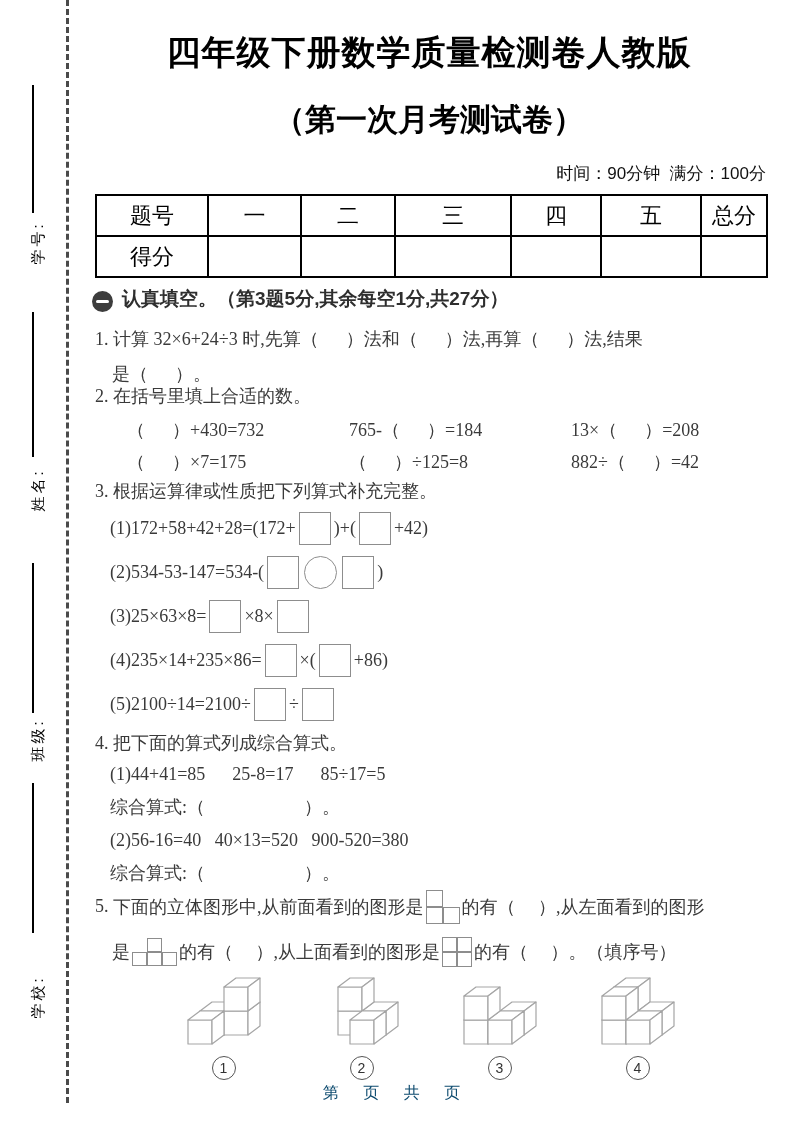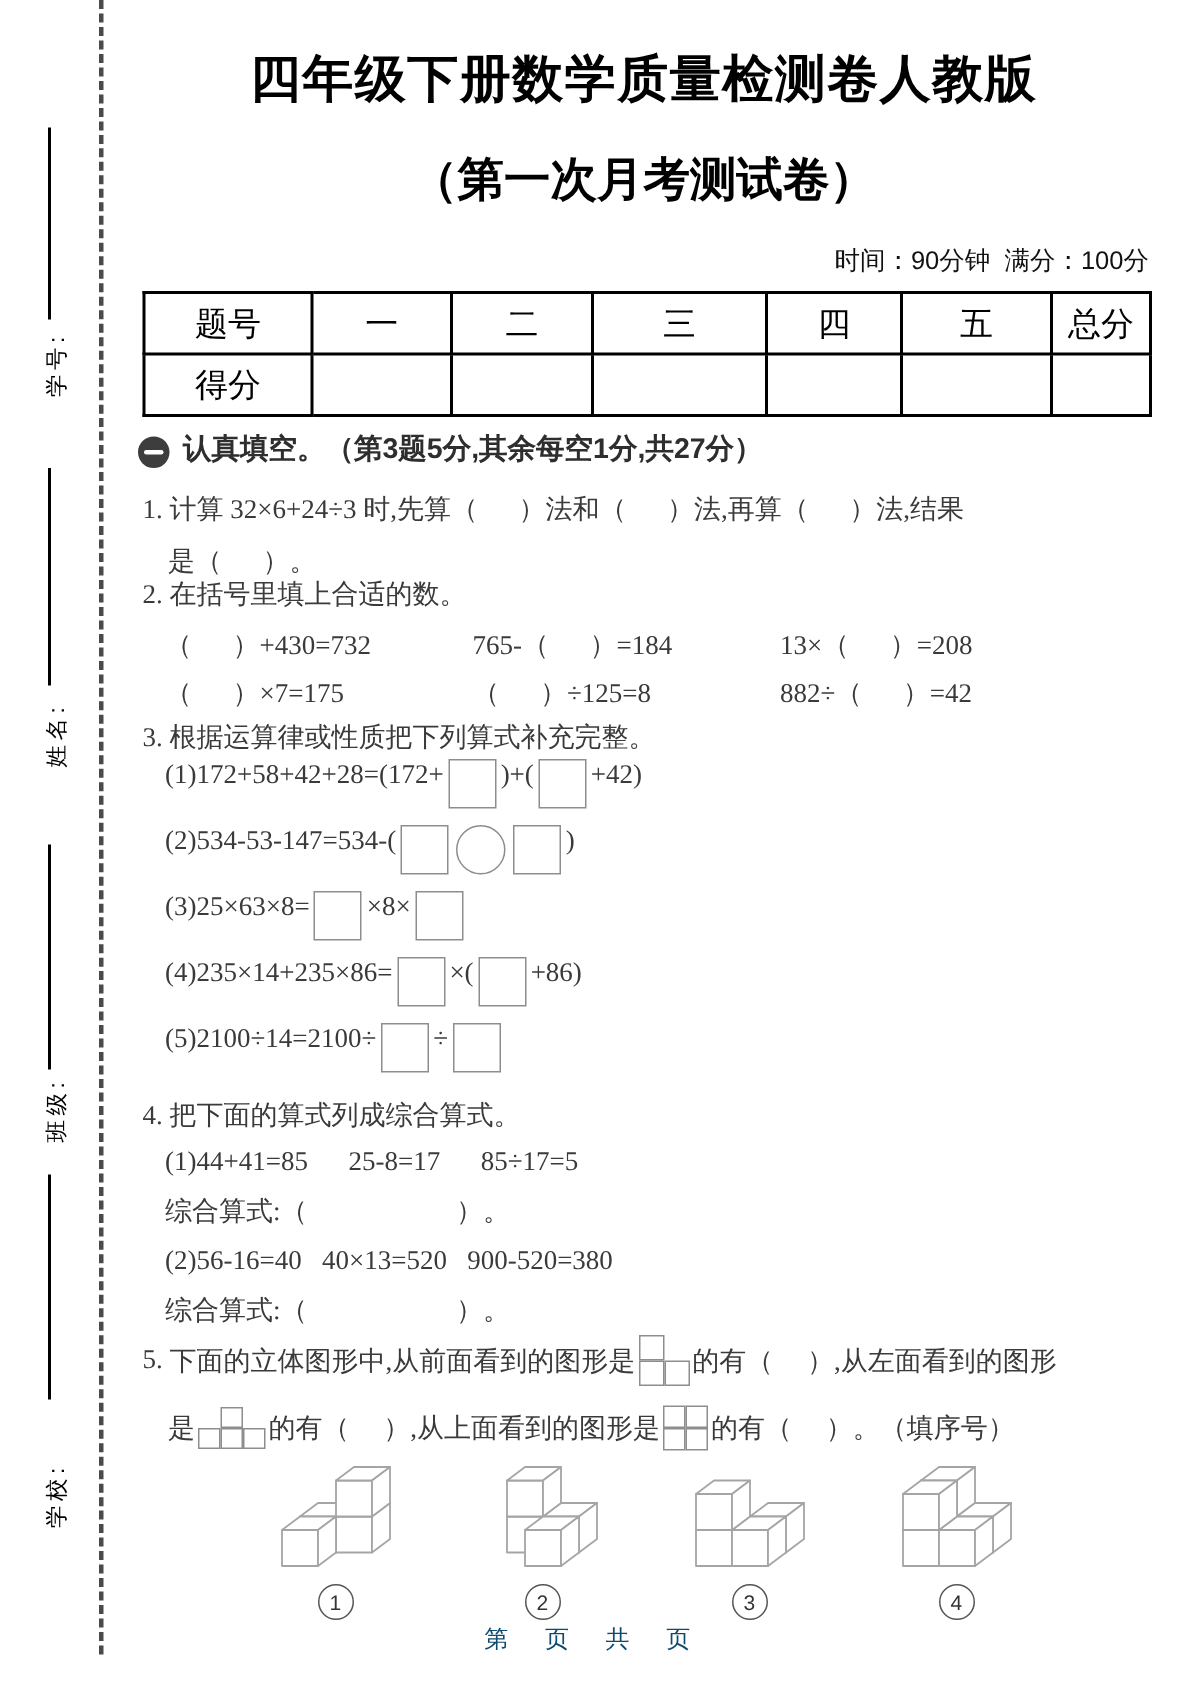--- a/index.html
+++ b/index.html
@@ -36,22 +36,22 @@
   
   .section{position:absolute;top:286px;left:92px;display:flex;align-items:flex-end;gap:9px;
     font-family:"Liberation Sans", sans-serif;font-weight:bold;font-size:19px;color:#2e2e2e;}
   .badge{width:21px;height:21px;border-radius:50%;background:#3d3d3d;position:relative;flex:none;}
   .badge .bar{position:absolute;left:4px;right:4px;top:9px;height:3px;background:#fff;border-radius:2px;}
   
   .q{position:absolute;left:95px;width:680px;font-size:18px;color:#3a3a3a;}
   .q .ln{white-space:pre-wrap;line-height:35px;}
   .ind{padding-left:17px;}
   .q2row{display:flex;line-height:32px;padding-left:15px;}
-  .q2row .eq{flex:0 0 205px;white-space:pre;}
-  .q3item{display:flex;height:44px;padding-left:15px;white-space:pre;}
+  .q2row .eq{flex:0 0 205px;white-space:pre;margin-left:17px;}
+  .q3item{display:flex;align-items:center;height:44px;padding-left:15px;white-space:pre;}
   .wbox{display:inline-block;width:30px;height:31px;border:1px solid #8d8d8d;
     margin:0 3px;flex:none;}
   .wcirc{display:inline-block;width:31px;height:31px;border:1px solid #8d8d8d;
     border-radius:50%;margin:0 2px;flex:none;}
   .q4ln{white-space:pre-wrap;line-height:33px;padding-left:15px;}
   .q5ln{display:flex;align-items:center;white-space:pre;height:45px;}
   .grid-shape{display:inline-grid;margin:0 2px;flex:none;}
   .gs-L{grid-template-columns:17px 17px;grid-auto-rows:17px;}
   .gs-T{grid-template-columns:15px 15px 15px;grid-auto-rows:14px;}
   .gs-S{grid-template-columns:15px 15px;grid-auto-rows:15px;}

